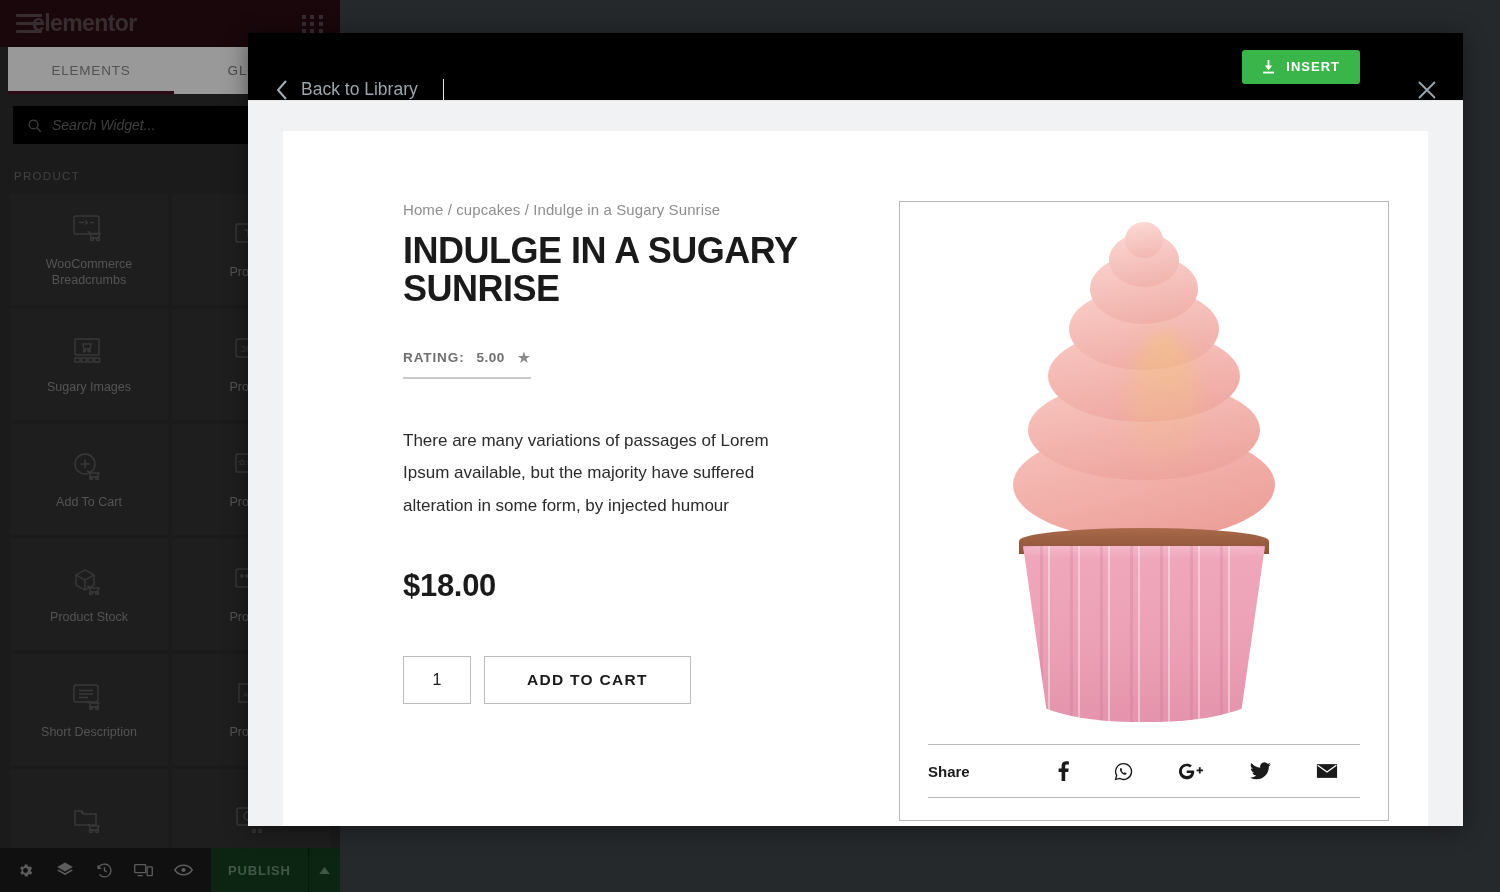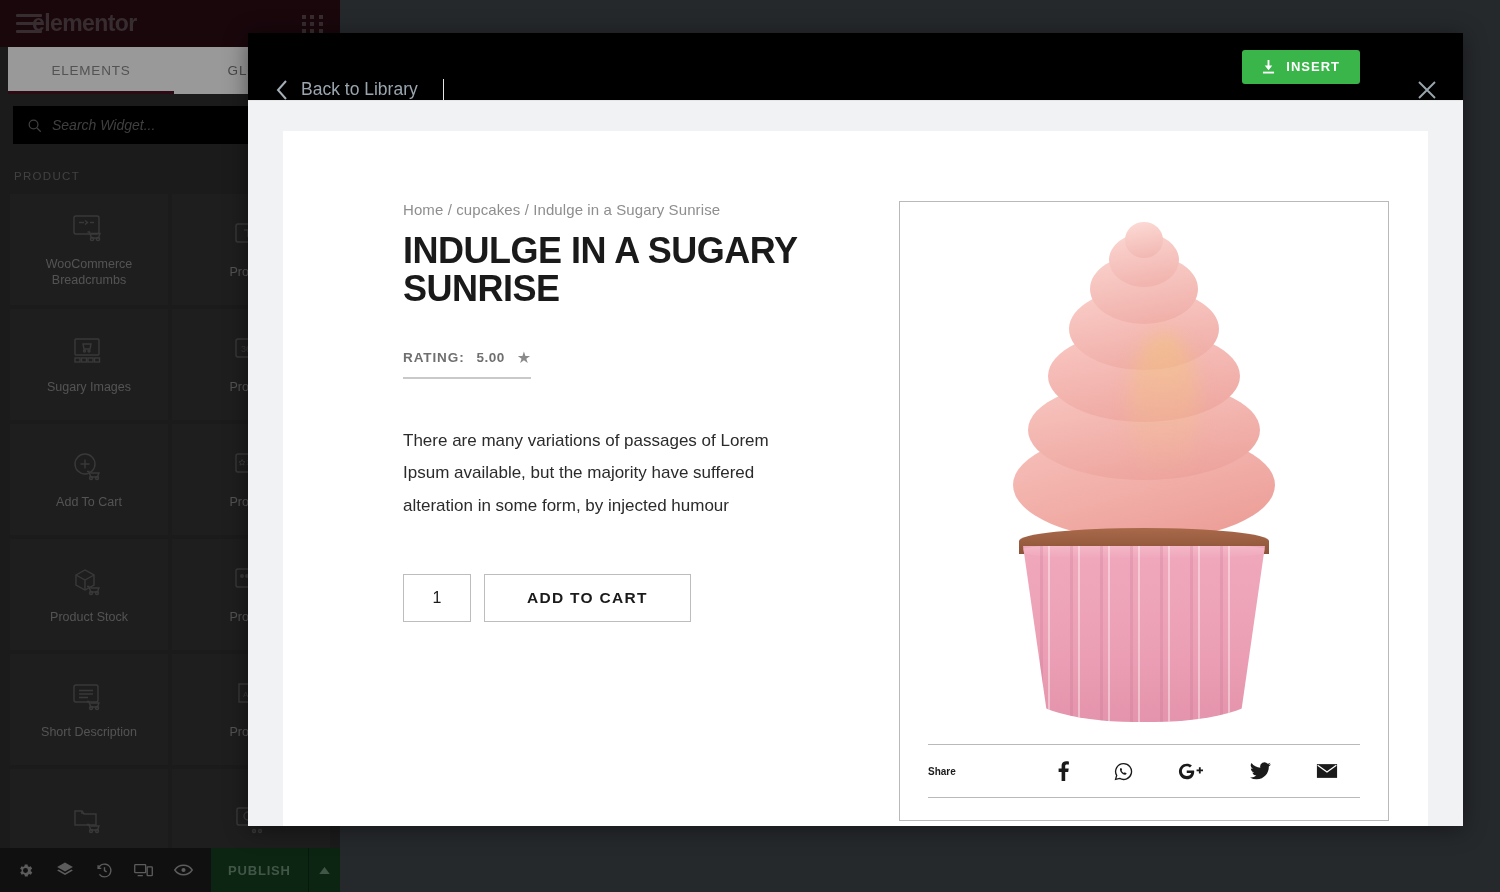--- a/index.html
+++ b/index.html
@@ -223,21 +223,21 @@
   .liner-top {
     position: absolute; top: -3px; left: 50%; transform: translateX(-50%);
     width: 256px; height: 16px; border-radius: 50%;
     background: linear-gradient(180deg,#f6bccb,#efa6bc);
   }
 
   .share-bar {
     border-top: 1px solid #b9b9b9; border-bottom: 1px solid #b9b9b9;
     height: 54px; margin: 0 28px 22px; display: flex; align-items: center;
   }
-  .share-label { font-size: 10px; font-weight: bold; color: #1a1a1a; width: 108px; }
+  .share-label { font-size: 15px; font-weight: bold; color: #1a1a1a; width: 108px; }
   .share-icons { flex: 1; display: flex; align-items: center; justify-content: space-around; }
   .share-icons a { color: #1a1a1a; display: flex; align-items: center; cursor: pointer; }
 </style>
 </head>
 <body>
 
 <div id="root">
 
   <div class="panel">
 
@@ -512,20 +512,21 @@
           <div class="breadcrumb">Home / cupcakes / Indulge in a Sugary Sunrise</div>
           <h1 class="prod-title">INDULGE IN A SUGARY SUNRISE</h1>
 
           <div class="rating-row">
             <span class="rating-label">RATING:</span>
             <span class="rating-val">5.00</span>
             <span class="star">★</span>
           </div>
 
           <p class="prod-desc">There are many variations of passages of Lorem Ipsum available, but the majority have suffered alteration in some form, by injected humour</p>
+          <div class="prod-price">$18.00</div>
 
           <div class="cart-row">
             <input class="qty-input" type="text" value="1" style="">
             <button class="atc-btn">ADD TO CART</button>
           </div>
         </div>
 
         <div class="prod-right">
           <div class="img-frame">
             <div class="cupcake-stage">

